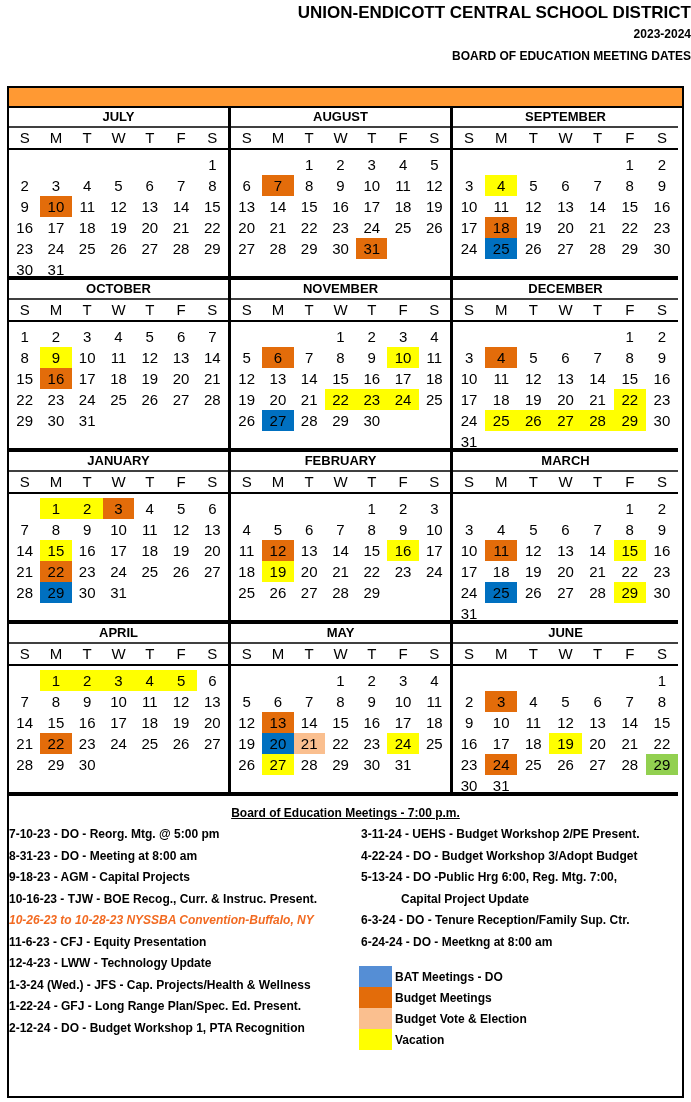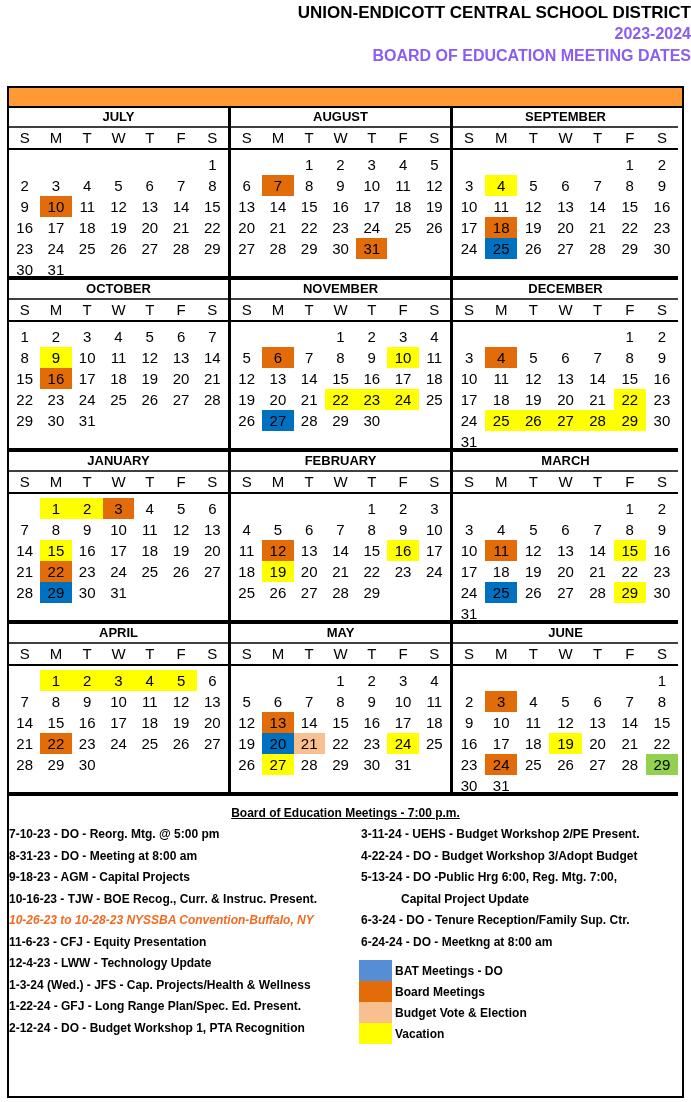--- a/index.html
+++ b/index.html
@@ -1,19 +1,19 @@
 <!DOCTYPE html>
 <html><head>
 <meta charset="utf-8">
 <style>
   html,body{margin:0;padding:0;background:#fff;}
   body{width:691px;height:1102px;overflow:hidden;font-family:"Liberation Sans",sans-serif;color:#000;}
   .hdr{text-align:right;font-weight:bold;}
   .hdr .t1{font-size:17px;margin-top:3px;line-height:20px;}
-  .hdr .t2,.hdr .t3{color:#8b5cf6;font-size:16px;line-height:22px;}
+  .hdr .t2,.hdr .t3{color:#000000;font-size:12px;line-height:22px;}
   .frame{position:absolute;left:7px;top:86px;width:677px;height:1012px;border:2px solid #000;box-sizing:border-box;}
   .band{height:18px;background:#ff9933;border-bottom:2px solid #000;}
   .grid{display:grid;grid-template-columns:222px 222px 225px;}
   .month{border-right:3px solid #000;border-bottom:4px solid #000;box-sizing:border-box;height:172px;}
   .month:nth-child(3n){border-right:none;}
   .mname{text-align:center;font-weight:bold;font-size:13px;height:18px;line-height:18px;border-bottom:2px solid #404040;font-stretch:condensed;}
   .dow{display:grid;grid-template-columns:repeat(7,1fr);height:20px;line-height:20px;font-size:15px;text-align:center;border-bottom:2px solid #000;}
   .days{display:grid;grid-template-columns:repeat(7,1fr);grid-auto-rows:21px;padding-top:4px;font-size:15px;text-align:center;}
   .d{line-height:21px;}
   .d.board{background:#e36c0a;}
@@ -21,21 +21,21 @@
   .d.vac{background:#ffff00;}
   .d.vote{background:#fabf8f;}
   .d.grad{background:#92d050;}
   .notes{position:relative;height:300px;font-size:12px;font-weight:bold;}
   .ntitle{text-align:center;text-decoration:underline;padding-top:10px;}
   .colL{position:absolute;left:0;top:28px;}
   .colR{position:absolute;left:352px;top:28px;}
   .line{height:21.5px;line-height:21.5px;white-space:nowrap;}
   .line.conv{color:#f26a21;font-style:italic;font-weight:bold;}
   .line.indent{padding-left:40px;}
-  .legend{position:absolute;left:350px;top:164px;}
+  .legend{position:absolute;left:350px;top:170px;}
   .lg{display:flex;align-items:center;height:21px;}
   .sw{width:33px;height:21px;margin-right:3px;}
 </style>
 </head>
 <body>
 
 <div class="hdr">
   <div class="t1">UNION-ENDICOTT CENTRAL SCHOOL DISTRICT</div>
   <div class="t2">2023-2024</div>
   <div class="t3">BOARD OF EDUCATION MEETING DATES</div>
@@ -643,21 +643,21 @@
         <div class="line">6-3-24 - DO - Tenure Reception/Family Sup. Ctr.</div>
         <div class="line">6-24-24 - DO - Meetkng at 8:00 am</div>
       </div>
     <div class="legend" id="legend">
         <div class="lg">
           <span class="sw" style="background: rgb(85, 142, 213);"></span>
           <span>BAT Meetings - DO</span>
         </div>
         <div class="lg">
           <span class="sw" style="background: rgb(227, 108, 10);"></span>
-          <span>Board Meetings</span>
+          <span>Budget Meetings</span>
         </div>
         <div class="lg">
           <span class="sw" style="background: rgb(250, 191, 143);"></span>
           <span>Budget Vote &amp; Election</span>
         </div>
         <div class="lg">
           <span class="sw" style="background: rgb(255, 255, 0);"></span>
           <span>Vacation</span>
         </div>
       </div>

